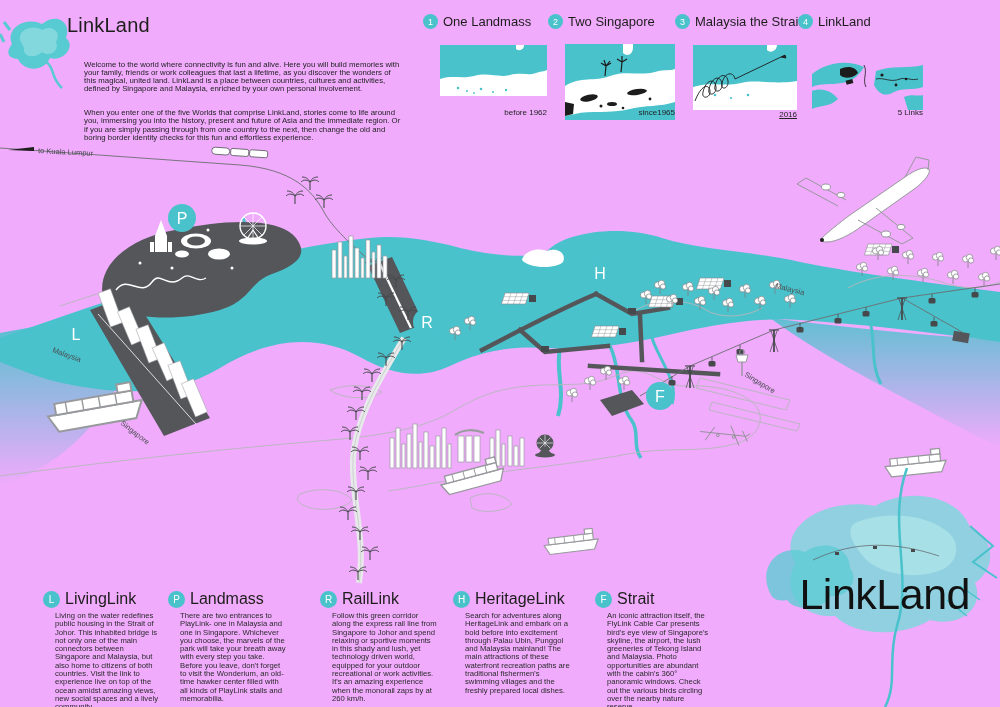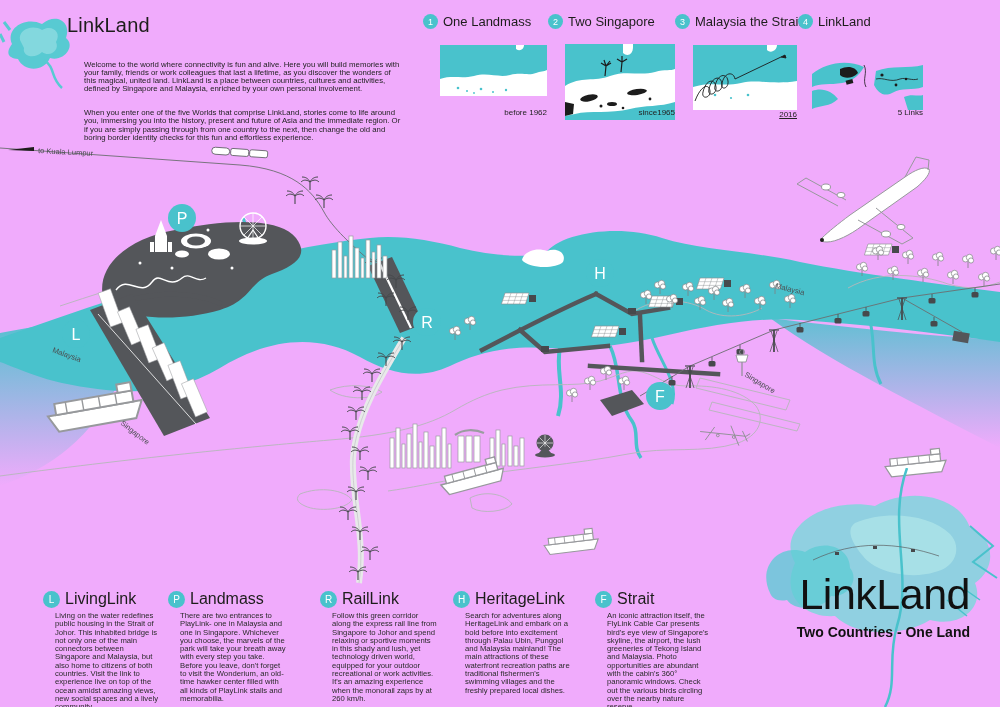--- a/index.html
+++ b/index.html
@@ -525,15 +525,14 @@
     <path d="M120,55 C150,42 195,46 215,66 C228,80 220,100 200,104 C175,112 140,104 128,88 C118,76 110,62 120,55 Z" fill="#abe3e8" opacity="0.85"></path>
     <path d="M172,0 C152,55 178,108 162,158 C152,192 163,214 150,239" stroke="#49c2cc" stroke-width="2.5" fill="none"></path>
     <path d="M235,58 L258,78 L238,94 L262,110" stroke="#49c2cc" stroke-width="2" fill="none"></path>
     <path d="M78,92 C120,72 162,74 204,88" stroke="#5a5d60" stroke-width="0.7" fill="none"></path>
     <rect x="100" y="84" width="4" height="3" fill="#46494c"></rect>
     <rect x="138" y="78" width="4" height="3" fill="#46494c"></rect>
     <rect x="176" y="81" width="4" height="3" fill="#46494c"></rect>
     <path d="M225,118 L245,132 M212,132 L232,148" stroke="#49c2cc" stroke-width="1.5" fill="none"></path>
   </svg>
   <div class="logo-title">LinkLand</div>
-  <div class="logo-sub">Two Countries - One Land</div>
 
 </div>
 
 </body></html>

